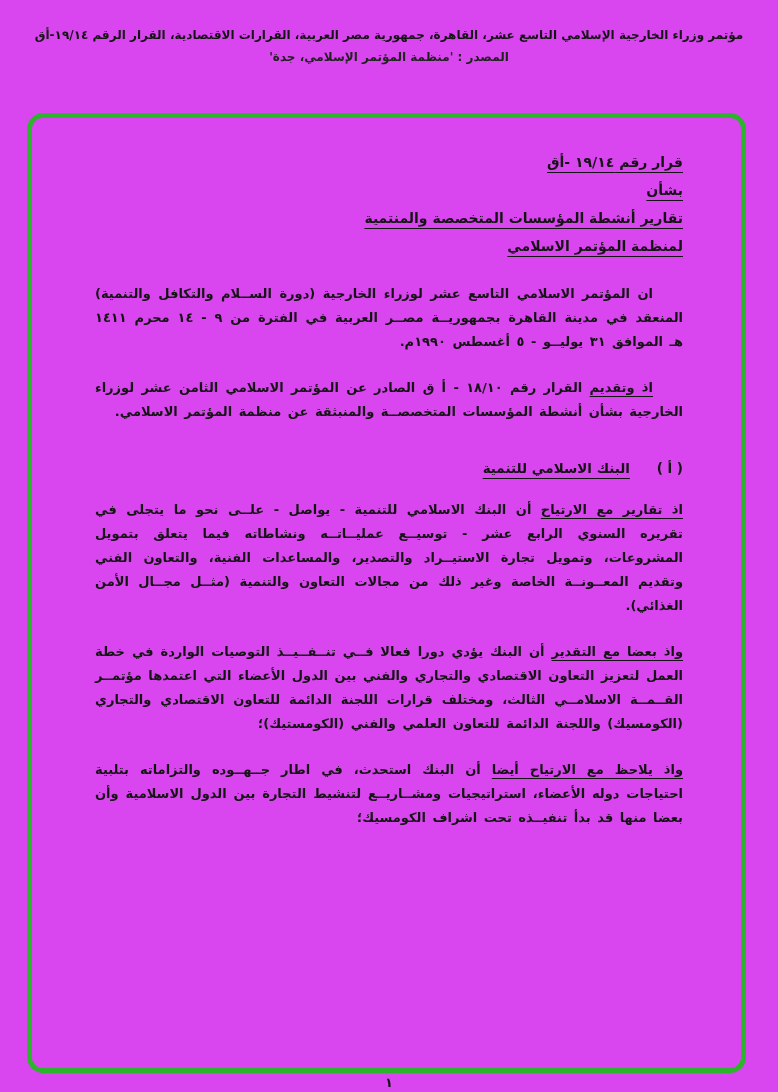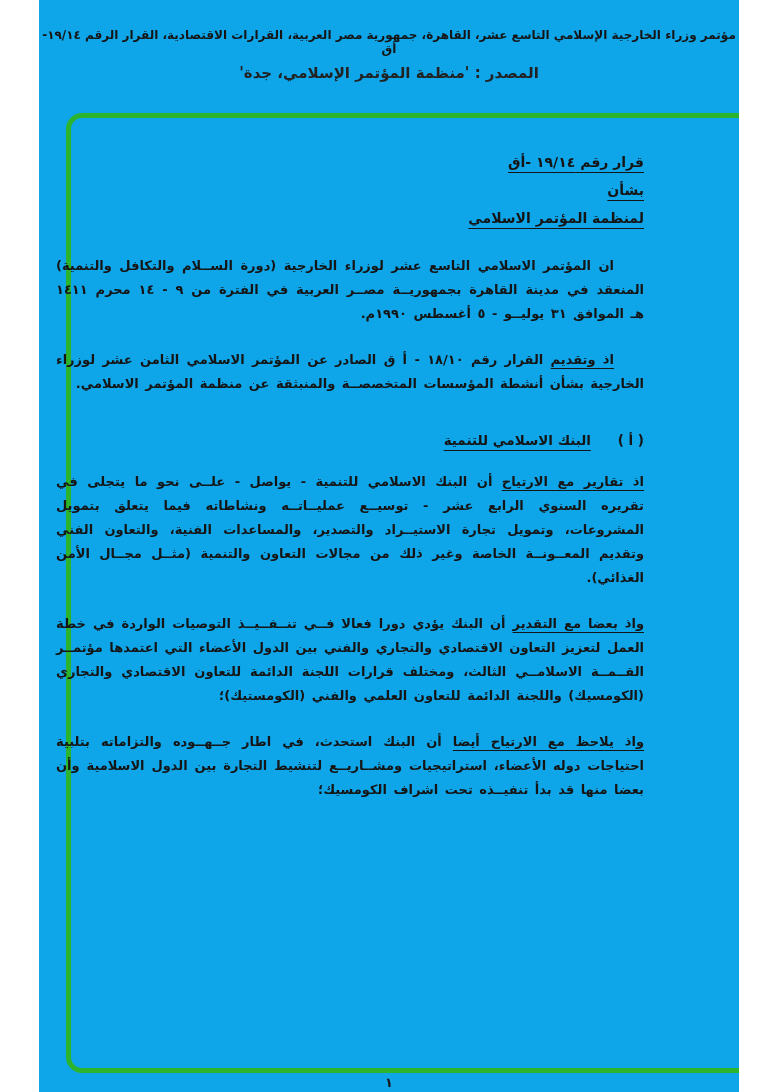--- a/index.html
+++ b/index.html
@@ -1,34 +1,33 @@
 <!DOCTYPE html>
 <html lang="ar"><head>
 <meta charset="utf-8">
 <style>
   html, body { margin: 0; padding: 0; background: #ffffff; }
   .page {
     position: relative;
-    width: 672px;
+    width: 778px;
     height: 1092px;
     margin: 0 auto;
-    background: #0ea5e9;
+    background: #d946ef;
     font-family: "DejaVu Sans", sans-serif;
     color: #151515;
     overflow: hidden;
-    padding-left: 28px;
   }
   .doc-header {
     position: absolute;
     top: 28px; left: 0; right: 0;
     text-align: center;
     direction: rtl;
   }
   .doc-header .l1 { font-size: 12px; font-weight: 700; }
-  .doc-header .l2 { font-size: 15px; font-weight: 700; margin-top: 8px; color: #222; }
+  .doc-header .l2 { font-size: 12px; font-weight: 700; margin-top: 8px; color: #222; }
   .frame {
     position: absolute;
     left: 27px; top: 113px;
     width: 719px; height: 960px;
     border: 5px solid #2cb52c;
     border-radius: 16px;
     box-sizing: border-box;
   }
   .content {
     position: absolute;
@@ -81,20 +80,21 @@
     <div class="l2">المصدر : 'منظمة المؤتمر الإسلامي، جدة'</div>
   </div>
 
   <div class="frame"></div>
 
   <div class="content">
 
     <div class="title-block">
       <div class="u">قرار رقم ١٩/١٤ -أق</div>
       <div class="u">بشأن</div>
+      <div class="u">تقارير أنشطة المؤسسات المتخصصة والمنتمية</div>
       <div class="u">لمنظمة المؤتمر الاسلامي</div>
     </div>
 
     <p class="para indent"><span>ان المؤتمر الاسلامي التاسع عشر لوزراء الخارجية (دورة الســلام والتكافل والتنمية) المنعقد في مدينة القاهرة بجمهوريــة مصــر العربية في الفترة من ٩ - ١٤ محرم ١٤١١ هـ الموافق ٣١ يوليــو - ٥ أغسطس ١٩٩٠م.</span></p>
 
     <p class="para indent"><span class="lead">اذ وتقديم</span><span> القرار رقم ١٨/١٠ - أ ق الصادر عن المؤتمر الاسلامي الثامن عشر لوزراء الخارجية بشأن أنشطة المؤسسات المتخصصــة والمنبثقة عن منظمة المؤتمر الاسلامي.</span></p>
 
     <div class="section-heading">
       <span>( أ )</span>
       <span class="label">البنك الاسلامي للتنمية</span>

